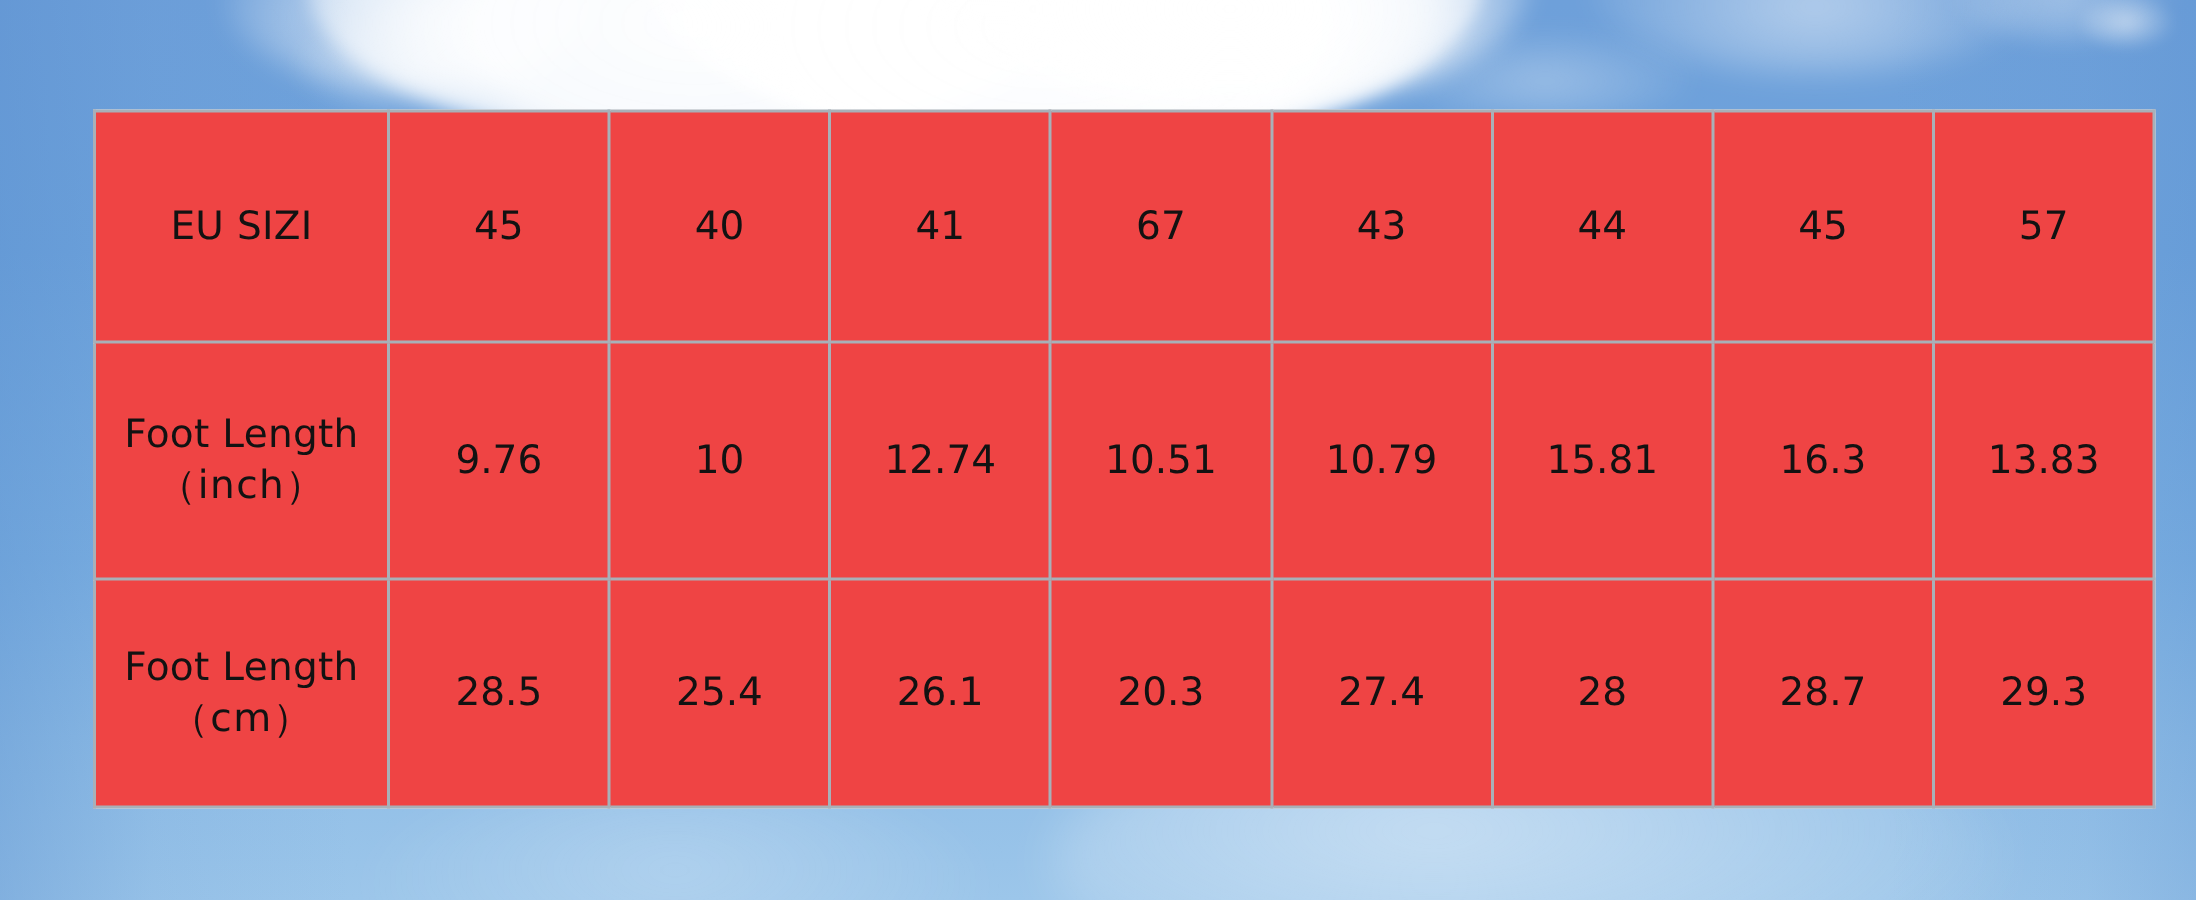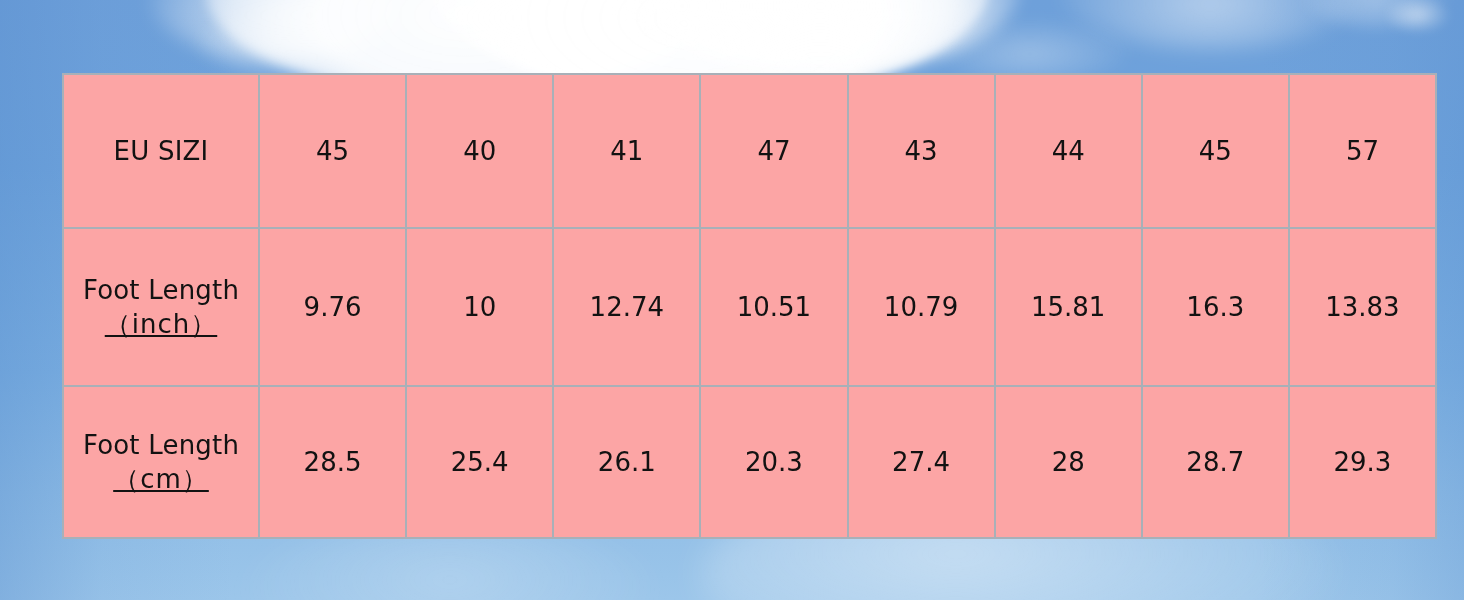--- a/index.html
+++ b/index.html
@@ -159,40 +159,39 @@
   table#size-table {
     width: 100%;
     height: 100%;
     border-collapse: collapse;
     background: #ffffff;
     table-layout: fixed;
   }
 
   table#size-table td {
     border: 2px solid #a8b0b8;
-    background: #fca5a5;
+    background: #ef4444;
     text-align: center;
     vertical-align: middle;
     color: #121212;
     font-size: 26px;
     font-weight: 400;
     line-height: 1.32;
     padding: 4px 2px;
   }
 
   td.row-label {
     width: 196px;
     font-size: 26px;
     letter-spacing: 0.2px;
   }
 
   td.row-label .label-line2 {
     display: block;
     letter-spacing: 1px;
-    text-decoration: underline;
   }
 
   tr#row-eu-size td { height: 154px; }
   tr#row-inch td    { height: 158px; }
   tr#row-cm td      { height: 152px; }
 </style>
 </head>
 <body>
 
 <div id="sky-background">
@@ -212,21 +211,21 @@
 <div id="size-table-wrap">
   <table id="size-table">
     <tbody>
       <tr id="row-eu-size">
         <td class="row-label">
           <span>EU SIZI</span>
         </td>
         <td>45</td>
         <td>40</td>
         <td>41</td>
-        <td>47</td>
+        <td>67</td>
         <td>43</td>
         <td>44</td>
         <td>45</td>
         <td>57</td>
       </tr>
       <tr id="row-inch">
         <td class="row-label">
           <span>Foot Length</span>
           <span class="label-line2">（inch）</span>
         </td>

